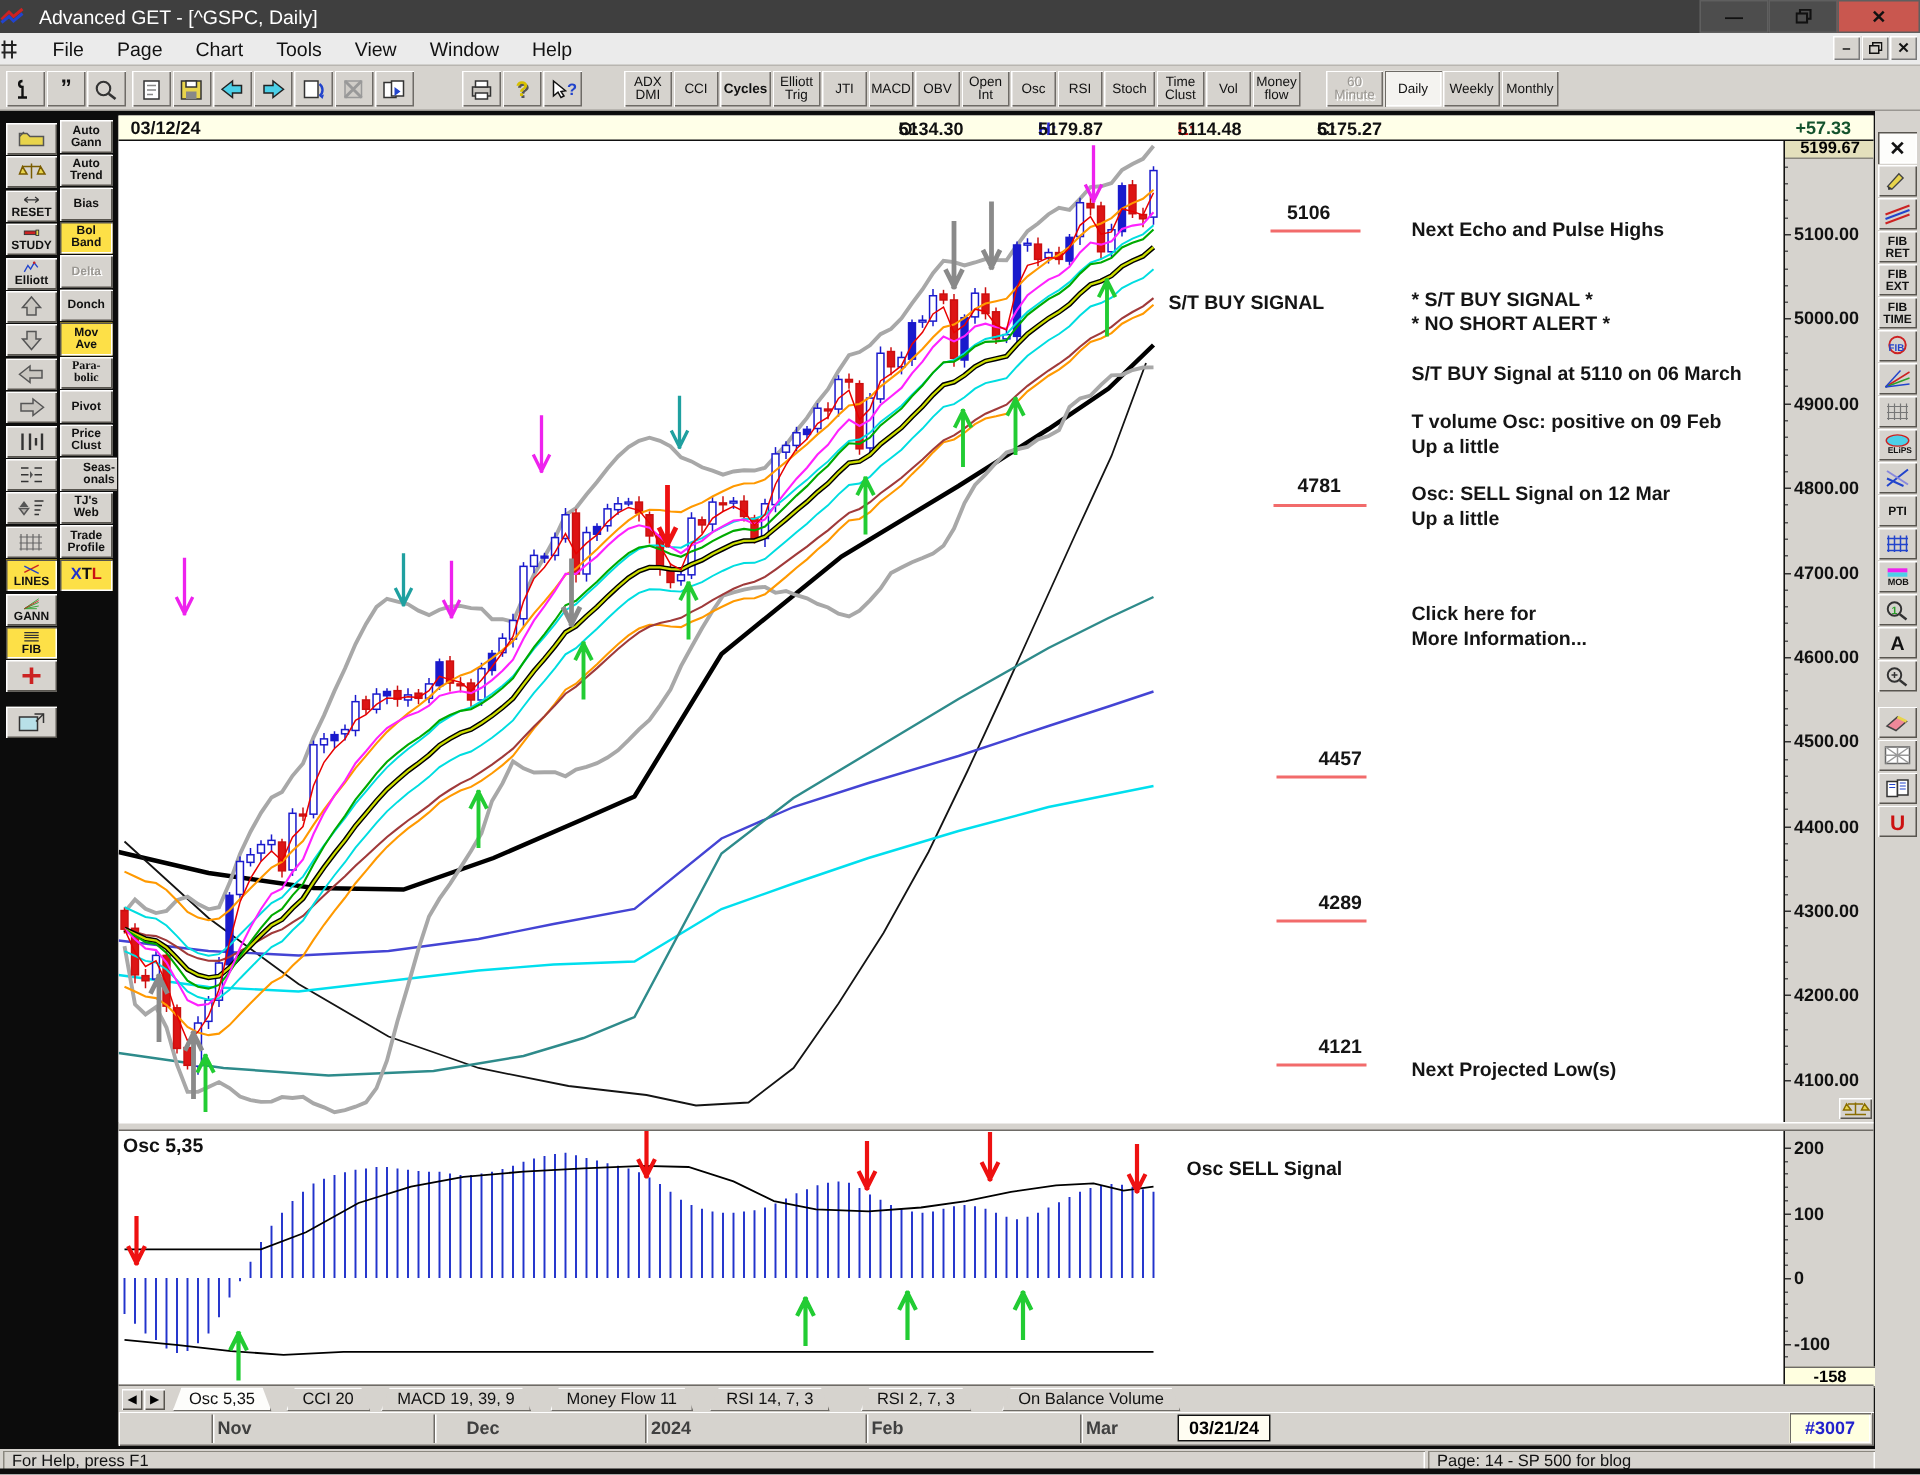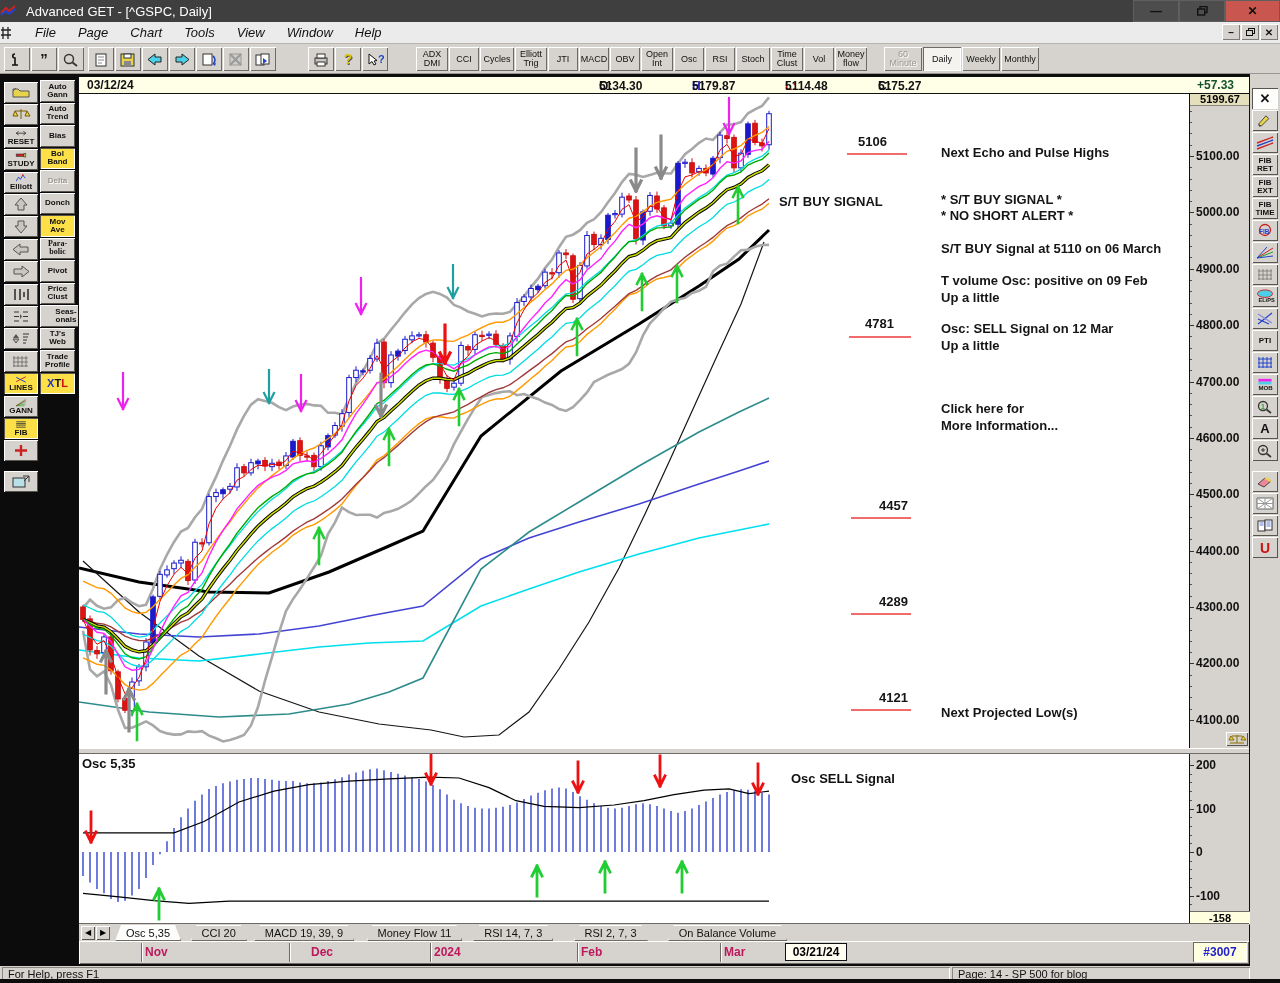--- a/index.html
+++ b/index.html
@@ -8,21 +8,21 @@
   #root { position:relative; width:1280px; height:983px; background:#d6d3ce; }
 
   
   .titlebar { position:absolute; left:0; top:0; width:1280px; height:22px; background:#3f3f3f; color:#fff; display:flex; align-items:center; font-size:13px; }
   .titlebar .appicon { width:26px; text-align:center; }
   .tb-btns { position:absolute; right:0; top:0; height:22px; display:flex; }
   .tb-btn { width:46px; height:22px; background:#4d4d4d; border:1px solid #5f5f5f; color:#111; display:flex; align-items:center; justify-content:center; font-size:12px; font-weight:bold; }
   .tb-btn.close { width:55px; background:#c9574f; }
   .menubar { position:absolute; left:0; top:22px; width:1280px; height:22px; background:#ebebeb; display:flex; align-items:center; font-size:13px; color:#111; border-bottom:1px solid #b8b5b0; }
   .menubar .mdoc { width:24px; text-align:center; font-size:12px; }
-  .menu-item { padding:2px 11px;font-style:italic; }
+  .menu-item { padding:2px 11px; }
   .mb-btns { position:absolute; right:2px; top:2px; display:flex; gap:1px; }
   .mb-btn { width:18px; height:16px; background:#d6d3ce; box-shadow:inset 1px 1px 0 #fff, inset -1px -1px 0 #7a7a7a; font-size:10px; font-weight:bold; display:flex; align-items:center; justify-content:center; }
   .toolbar { position:absolute; left:0; top:44px; width:1280px; height:30px; background:#d6d3ce; border-bottom:1px solid #9a9792; }
   .tbtn { position:absolute; top:3px; height:24px; background:#d6d3ce; box-shadow:inset 1px 1px 0 #fff, inset -1px -1px 0 #6e6b66; display:flex; align-items:center; justify-content:center; }
   .ibtn { width:26px; }
   .ind-btn { font-size:9px; line-height:9px; text-align:center; white-space:pre-line; padding:1px 3px; color:#111; font-family:"Liberation Sans",sans-serif; }
   .ind-btn.pressed { background:#f4f3f0; box-shadow:inset 1px 1px 0 #6e6b66, inset -1px -1px 0 #fff; }
   .ind-btn.disabled { color:#9a9792; text-shadow:1px 1px 0 #fff; }
 
   
@@ -59,21 +59,21 @@
 
   
   #tabs-row { position:absolute; left:0; top:846px; width:1170px; height:18px; background:#d6d3ce; border-top:1px solid #6e6b66; }
   .tab-scroll { position:absolute; top:2px; width:14px; height:14px; background:#d6d3ce; box-shadow:inset 1px 1px 0 #fff, inset -1px -1px 0 #58554f; font-size:8px; text-align:center; line-height:14px; }
   .tab { position:absolute; top:1px; height:16px; background:#d6d3ce; border:1px solid #6e6b66; border-top-color:#fff; border-left-color:#fff; font-size:11px; padding:1px 10px 0 10px; color:#111; clip-path:polygon(6px 0, calc(100% - 6px) 0, 100% 100%, 0 100%); }
   .tab.active { background:#fdfdfb; font-weight:normal; z-index:3; }
 
   
   #date-axis { position:absolute; left:0; top:864px; width:1170px; height:23px; background:#d6d3ce; box-shadow:inset 1px 1px 0 #fff, inset -1px -1px 0 #6e6b66; font-size:12px; font-weight:bold; }
   .month-sep { position:absolute; top:2px; width:2px; height:19px; border-left:1px solid #6e6b66; border-right:1px solid #fff; }
-  .month-lbl { position:absolute; top:4px; color:#be185d; }
+  .month-lbl { position:absolute; top:4px; color:#404040; }
   #end-date-box { position:absolute; top:2px; width:62px; height:18px; background:#fffdf2; border:1px solid #111; text-align:center; line-height:16px; font-weight:bold; font-size:12px; }
   #bar-count-box { position:absolute; top:1px; left:1114px; width:54px; height:20px; background:#ffffe0; box-shadow:inset 1px 1px 0 #6e6b66, inset -1px -1px 0 #fff; color:#2222cc; font-weight:bold; font-size:12px; text-align:center; line-height:20px; }
 
   
   .rtool { position:absolute; left:2px; width:26px; height:21px; background:#d6d3ce; box-shadow:inset 1px 1px 0 #fff, inset -1px -1px 0 #58554f; display:flex; align-items:center; justify-content:center; font-size:8px; line-height:8px; font-weight:bold; text-align:center; white-space:pre-line; color:#111; overflow:hidden; }
   .rtool.pressed { background:#fdfdfb; box-shadow:inset 1px 1px 0 #58554f, inset -1px -1px 0 #fff; }
 
   
   #statusbar { position:absolute; left:0; top:966px; width:1280px; height:17px; background:#d6d3ce; font-size:11px; color:#111; }
   .status-panel { position:absolute; top:1px; height:14px; box-shadow:inset 1px 1px 0 #8a877f, inset -1px -1px 0 #fff; padding:1px 6px; }
@@ -201,21 +201,21 @@
       </div>
       <div class="tbtn ibtn" style="left: 362px;">
         <svg width="20" height="15" viewBox="0 0 20 15">
           <path d="M4 2 L4 12 L7 9.5 L9 13 L11 12 L9 9 L12 8.5 Z" fill="#fff" stroke="#111"></path>
           <text x="13" y="11" font-size="11" font-weight="bold" fill="#2244cc">?</text>
         </svg>
       </div>
       <div class="tbtn ind-btn" style="left: 416px; width: 32px;">ADX
 DMI</div>
       <div class="tbtn ind-btn" style="left: 449px; width: 30px;">CCI</div>
-      <div class="tbtn ind-btn" style="left: 480px; width: 34px;">Cycles</div>
+      <div class="tbtn ind-btn" style="left: 480px; width: 34px; font-weight: bold;">Cycles</div>
       <div class="tbtn ind-btn" style="left: 515px; width: 32px;">Elliott
 Trig</div>
       <div class="tbtn ind-btn" style="left: 548px; width: 30px;">JTI</div>
       <div class="tbtn ind-btn" style="left: 579px; width: 30px;">MACD</div>
       <div class="tbtn ind-btn" style="left: 610px; width: 30px;">OBV</div>
       <div class="tbtn ind-btn" style="left: 641px; width: 32px;">Open
 Int</div>
       <div class="tbtn ind-btn" style="left: 674px; width: 30px;">Osc</div>
       <div class="tbtn ind-btn" style="left: 705px; width: 30px;">RSI</div>
       <div class="tbtn ind-btn" style="left: 736px; width: 34px;">Stoch</div>

